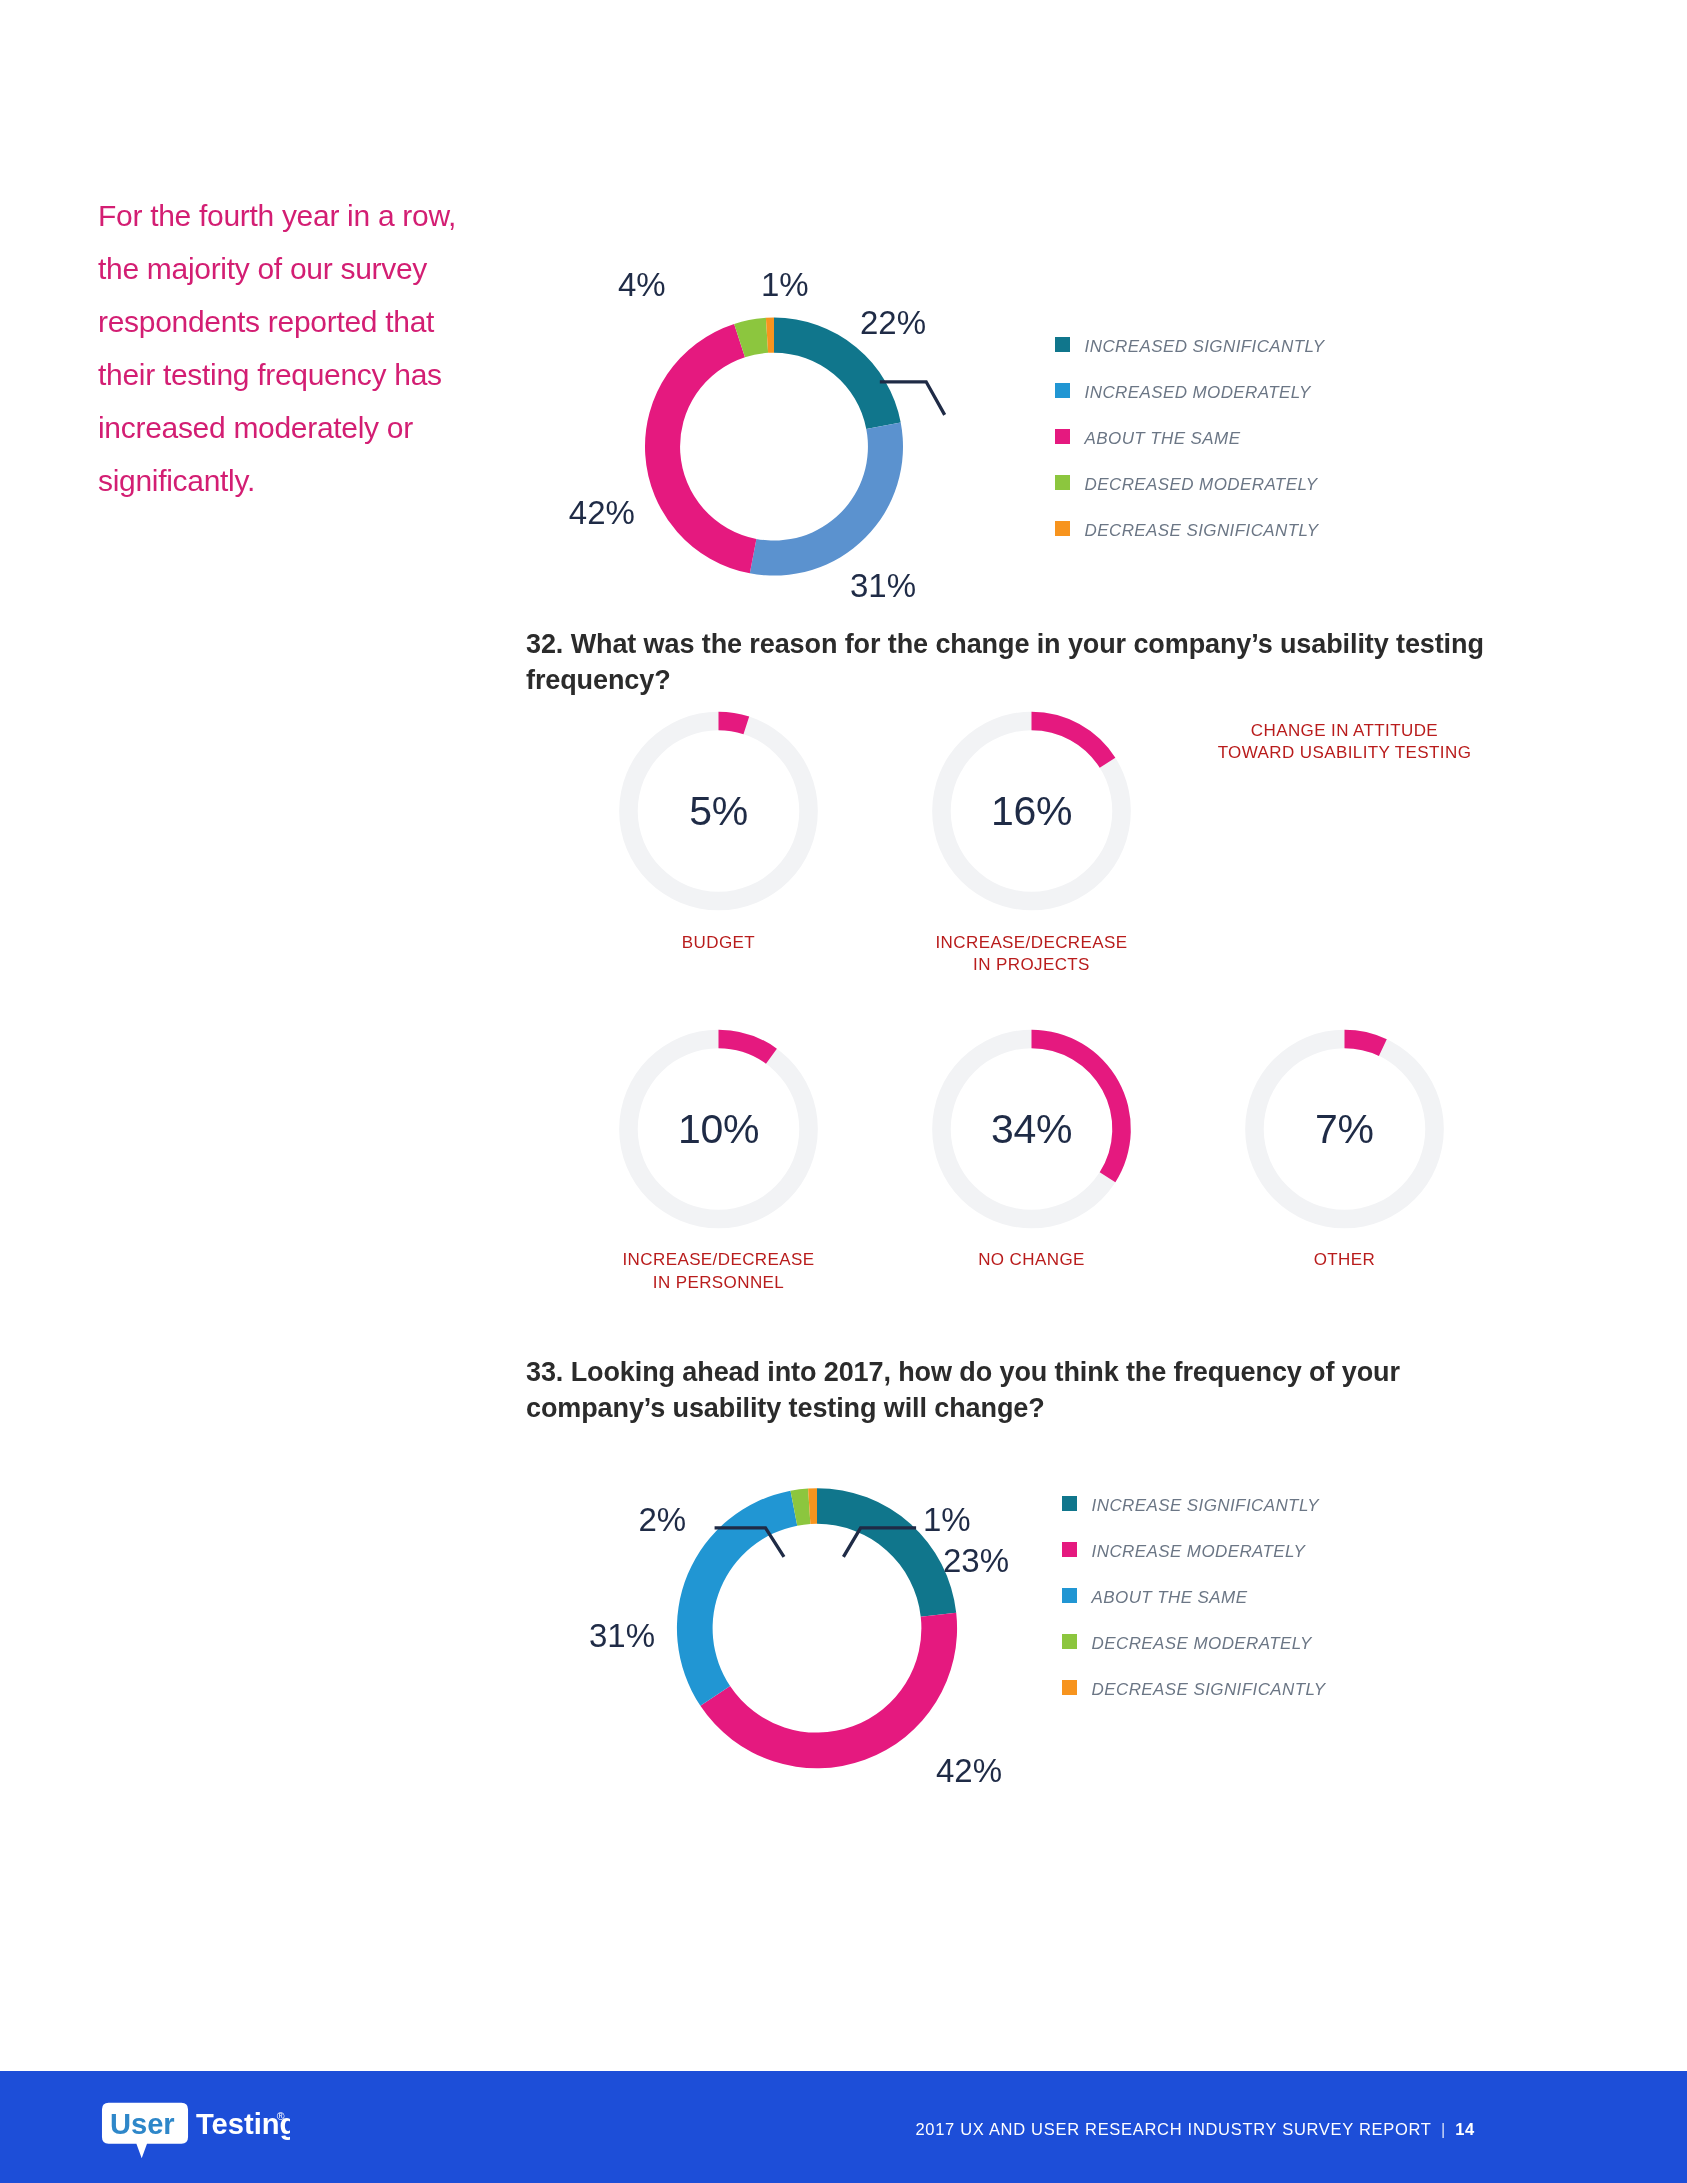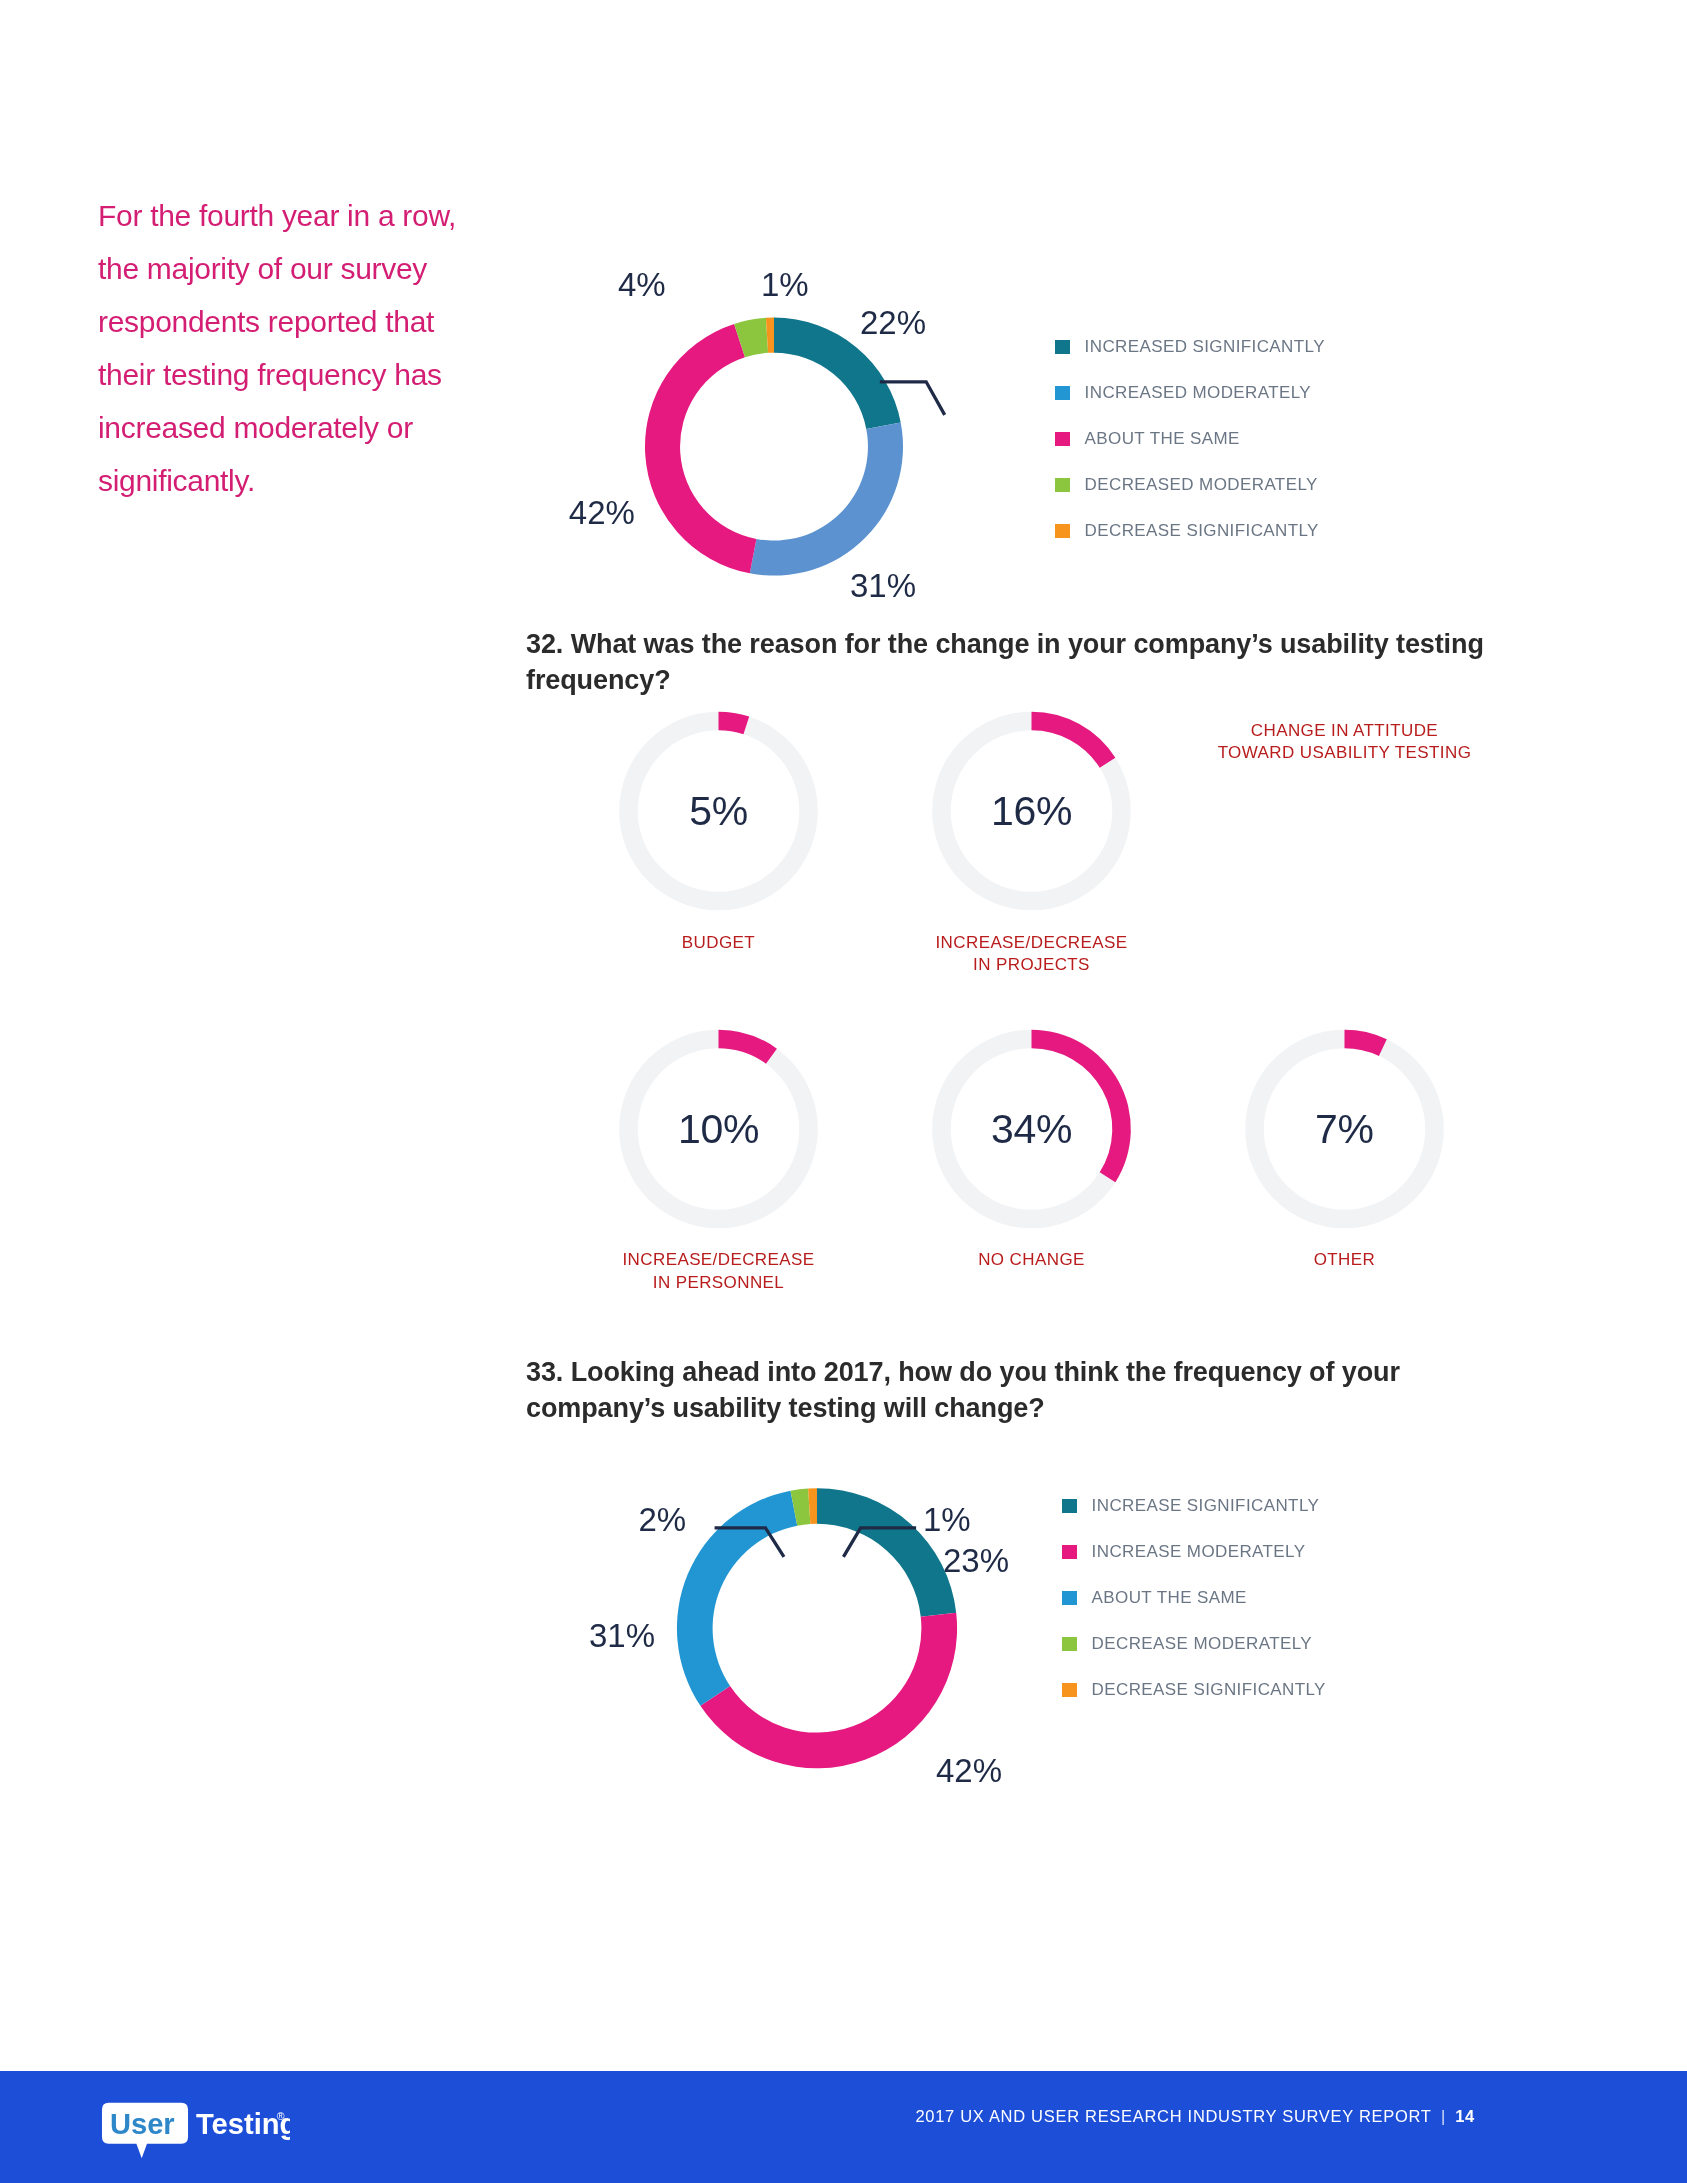--- a/index.html
+++ b/index.html
@@ -52,22 +52,23 @@
     position:absolute;
     color:#1F2B46;
     font-size:33px;
     font-weight:400;
     white-space:nowrap;
     line-height:1;
   }
 
   
   .legend-item{
-    display:flex; align-items:center;
+    display:flex; 
     margin-bottom:26px;
+    font-style:italic;
   }
   .legend-item:last-child{ margin-bottom:0; }
   .legend-swatch{
     width:14.6px; height:14.6px;
     flex:0 0 14.6px;
     margin-right:15px;
   }
   .legend-text{
     color:#6B7685;
     font-size:17px;
@@ -128,21 +129,21 @@
     width:1687px; height:112px;
     background:#1d4ed8;
   }
   .logo{
     position:absolute;
     left:98px; top:29px;
     width:192px; height:61px;
   }
   .footer-text{
     position:absolute;
-    right:212px; top:36px;
+    right:212px; top:49px;
     color:#ffffff;
     font-size:16.5px;
     letter-spacing:0.7px;
     white-space:nowrap;
   }
   .footer-sep{ margin:0 9.3px; opacity:.8; }
   .footer-page{ font-weight:700; }
 </style>
 </head>
 <body>

